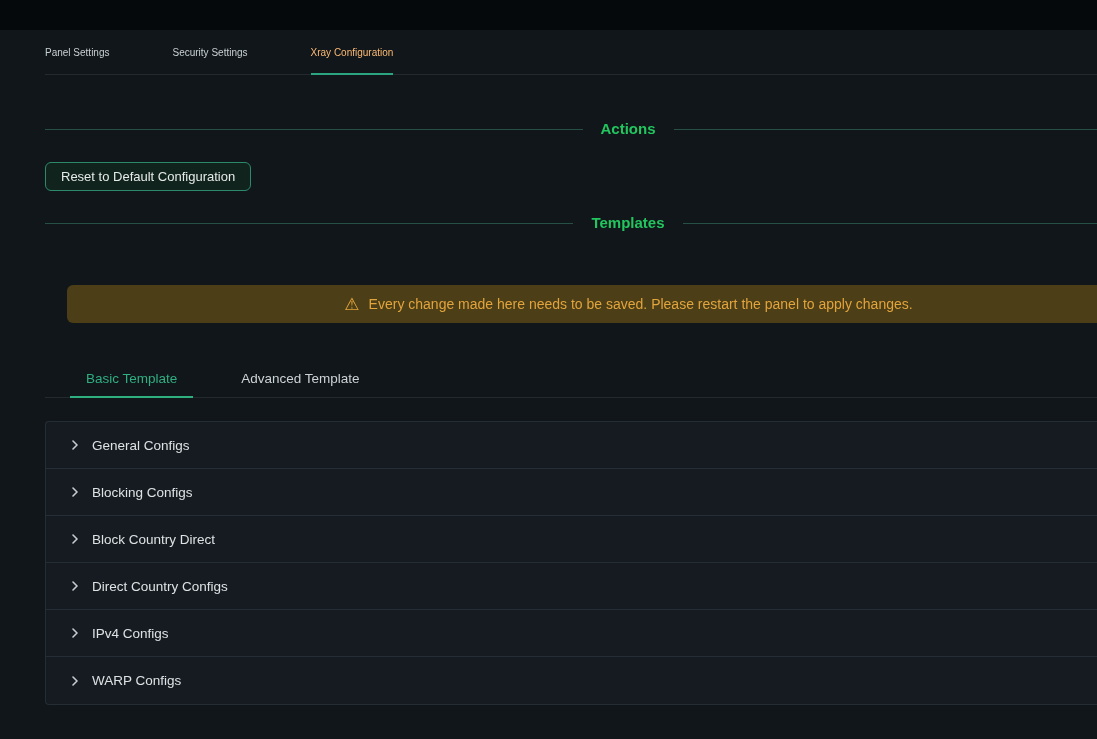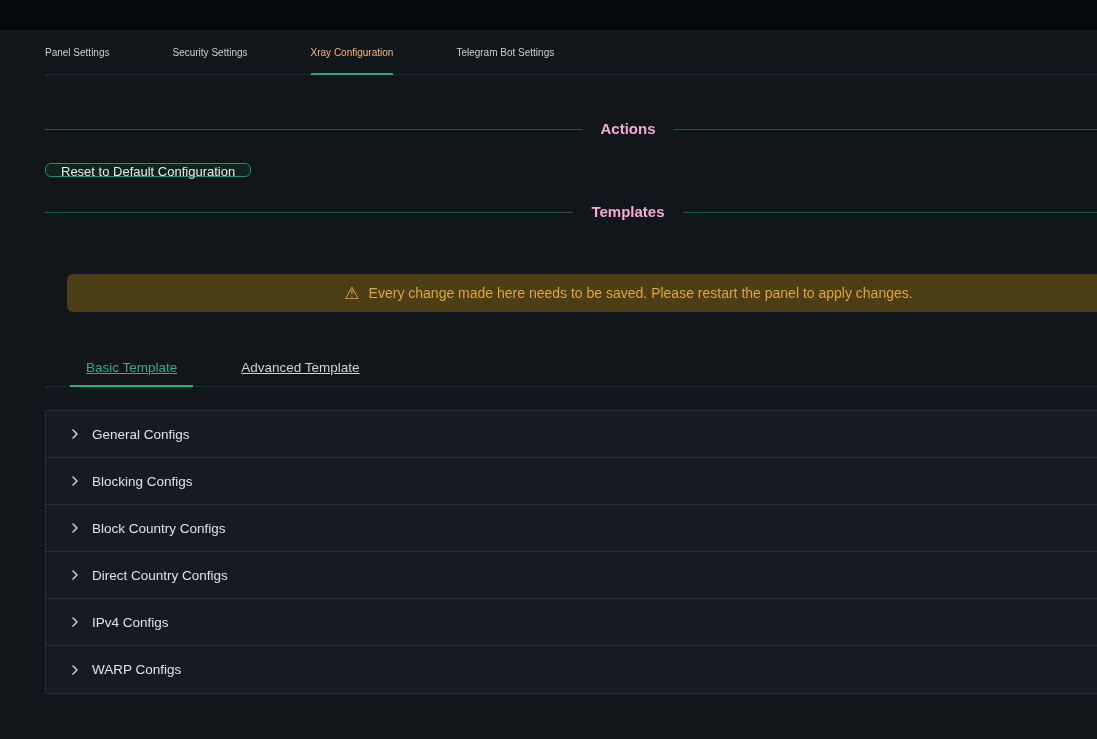--- a/index.html
+++ b/index.html
@@ -25,30 +25,30 @@
   .tab.active { color: #fdba74; }
   .tab.active::after {
     content: ""; position: absolute; left: 0; right: 0; bottom: -1px;
     height: 2px; background: #2ba57f;
   }
 
   
   .divider { display: flex; align-items: center; }
   .divider .line { flex: 1; height: 1px; background: #265043; }
   .divider .title {
-    padding: 0 18px; color: #f9a8d4; font-weight: 700; font-size: 15px;
+    padding: 0 18px; color: #22c55e; font-weight: 700; font-size: 15px;
     line-height: 22px; white-space: nowrap;
   }
   .divider.actions { margin-top: 43px; }
   .divider.templates { margin-top: 21px; }
 
   
   .btn-row { margin-top: 22px; }
   .btn {
-    height: 14px; padding: 0 15px;
+    height: 29px; padding: 0 15px;
     background: #10241d; border: 1px solid #2c8a6a; border-radius: 6px;
     color: #e6eae9; font-size: 13px; font-family: "Liberation Sans", sans-serif;
     cursor: pointer;
   }
 
   
   .alert {
     margin: 51px 21px 0 22px; height: 38px;
     display: flex; align-items: center; justify-content: center; gap: 9px;
     background: #4c3e16; border-radius: 6px;
@@ -59,21 +59,20 @@
   
   .subtabs {
     margin-top: 37px; padding-left: 25px; height: 38px;
     display: flex; gap: 32px; align-items: center;
     border-bottom: 1px solid #222a30;
   }
   .subtab {
     padding: 0 16px; height: 100%; display: flex; align-items: center;
     font-size: 13.5px; color: #ccd2d5; cursor: pointer; position: relative;
     white-space: nowrap;
-    text-decoration: underline;
   }
   .subtab.active { color: #2fae80; }
   .subtab.active::after {
     content: ""; position: absolute; left: 0; right: 0; bottom: -1px;
     height: 2px; background: #2fae80;
   }
 
   
   .accordion {
     margin-top: 23px;
@@ -95,21 +94,20 @@
 <body>
 
 <div class="topbar"></div>
 
 <div class="content">
 
   <div class="tabs">
     <div class="tab">Panel Settings</div>
     <div class="tab">Security Settings</div>
     <div class="tab active">Xray Configuration</div>
-    <div class="tab">Telegram Bot Settings</div>
   </div>
 
   <div class="divider actions">
     <div class="line"></div>
     <div class="title">Actions</div>
     <div class="line"></div>
   </div>
 
   <div class="btn-row">
     <button class="btn">Reset to Default Configuration</button>
@@ -150,21 +148,21 @@
       </span>
       <span>Blocking Configs</span>
     </div>
 
     <div class="acc-row">
       <span class="chev">
         <svg width="10" height="10" viewBox="0 0 10 10">
             <path d="M3 1l4 4-4 4" stroke="#c6cdd1" stroke-width="1.6" fill="none" stroke-linecap="round" stroke-linejoin="round"></path>
           </svg>
       </span>
-      <span>Block Country Configs</span>
+      <span>Block Country Direct</span>
     </div>
 
     <div class="acc-row">
       <span class="chev">
         <svg width="10" height="10" viewBox="0 0 10 10">
             <path d="M3 1l4 4-4 4" stroke="#c6cdd1" stroke-width="1.6" fill="none" stroke-linecap="round" stroke-linejoin="round"></path>
           </svg>
       </span>
       <span>Direct Country Configs</span>
     </div>

